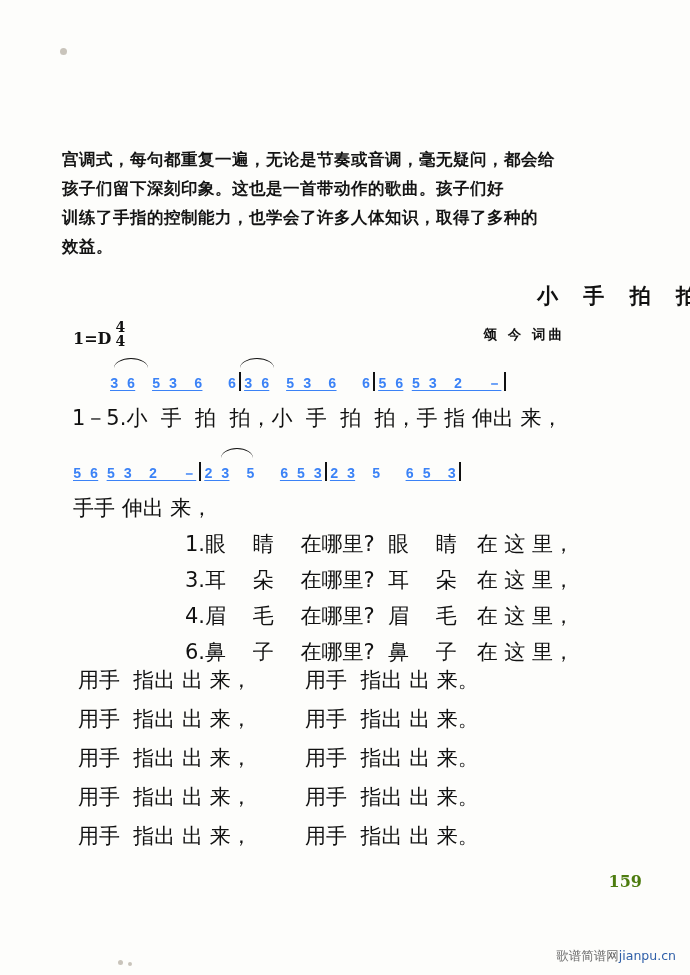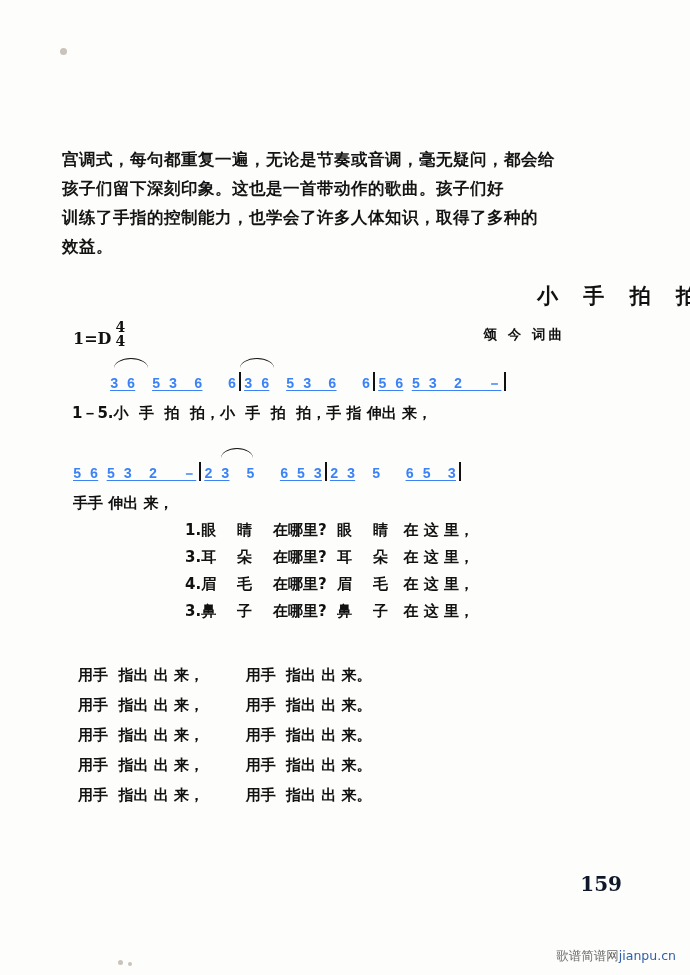--- a/index.html
+++ b/index.html
@@ -91,24 +91,24 @@
     white-space: pre;
     color: #3b82f6;
     position: relative;
     font-family: Liberation Mono, monospace;
   }
   .notes .und {
     text-decoration: underline;
     text-underline-offset: 2px;
   }
   .lyr {
-    font-size: 15px;
+    font-size: 21px;
     white-space: pre;
     color: #111;
-    font-weight: 700;
+    font-weight: 400;
     font-family: "DejaVu Sans", sans-serif;
     letter-spacing: 0px;
   }
   .lyrline { margin-top: 11px; }
 
   .barline {
     display: inline-block;
     width: 2px;
     height: 19px;
     background: #111;
@@ -132,26 +132,26 @@
     display: inline-block;
     background: #111;
     height: 20px;
     vertical-align: top;
   }
   .endbar .thin { width: 2px; margin-right: 3px; }
   .endbar .thick { width: 5px; }
 
   .pagenum {
     position: absolute;
-    right: 68px;
+    right: 48px;
     top: 872px;
-    font-size: 20px;
+    font-size: 16px;
     font-weight: bold;
     font-family: "DejaVu Serif", serif;
-    color: #0f172a;
+    color: #4d7c0f;
   }
   .watermark {
     position: absolute;
     right: 14px;
     bottom: 10px;
     font-size: 12.5px;
     color: #6b6b6b;
     font-family: "DejaVu Sans", sans-serif;
   }
   .watermark .blue { color: #2f5fa8; }
@@ -191,21 +191,21 @@
     <div class="lyr lyrline" style="margin-left:-38px;"><span>1－5.小  手  拍  拍，小  手  拍  拍，手 指 伸出 来，</span></div>
   </div>
 
   <div class="staff" style="left:73px; top:462px;">
     <div class="slur" style="left:148px; top:-14px; width:32px;"></div>
     <div class="notes"><span class="und">5 6</span> <span class="und">5 3  2   －</span><span class="barline"></span><span class="und">2 3</span>  <span>5</span>   <span class="und">6 5 3</span><span class="barline"></span><span class="und">2 3</span>  <span>5</span>   <span class="und">6 5  3</span><span class="barline"></span></div>
     <div class="lyr lyrline"><span>手手 伸出 来，</span></div>
     <div class="lyr" style="margin-top:8px; margin-left:112px;"><span>1.眼    睛    在哪里?  眼    睛   在 这 里，</span></div>
     <div class="lyr" style="margin-top:8px; margin-left:112px;"><span>3.耳    朵    在哪里?  耳    朵   在 这 里，</span></div>
     <div class="lyr" style="margin-top:8px; margin-left:112px;"><span>4.眉    毛    在哪里?  眉    毛   在 这 里，</span></div>
-    <div class="lyr" style="margin-top:8px; margin-left:112px;"><span>3.鼻    子    在哪里?  鼻    子   在 这 里，</span></div>
+    <div class="lyr" style="margin-top:8px; margin-left:112px;"><span>6.鼻    子    在哪里?  鼻    子   在 这 里，</span></div>
   </div>
 
   <div class="staff" style="left:78px; top:655px;">
     <div class="lyr lyrline"><span>用手  指出 出 来，        用手  指出 出 来。</span></div>
     <div class="lyr" style="margin-top:11px;"><span>用手  指出 出 来，        用手  指出 出 来。</span></div>
     <div class="lyr" style="margin-top:11px;"><span>用手  指出 出 来，        用手  指出 出 来。</span></div>
     <div class="lyr" style="margin-top:11px;"><span>用手  指出 出 来，        用手  指出 出 来。</span></div>
     <div class="lyr" style="margin-top:11px;"><span>用手  指出 出 来，        用手  指出 出 来。</span></div>
   </div>
 

